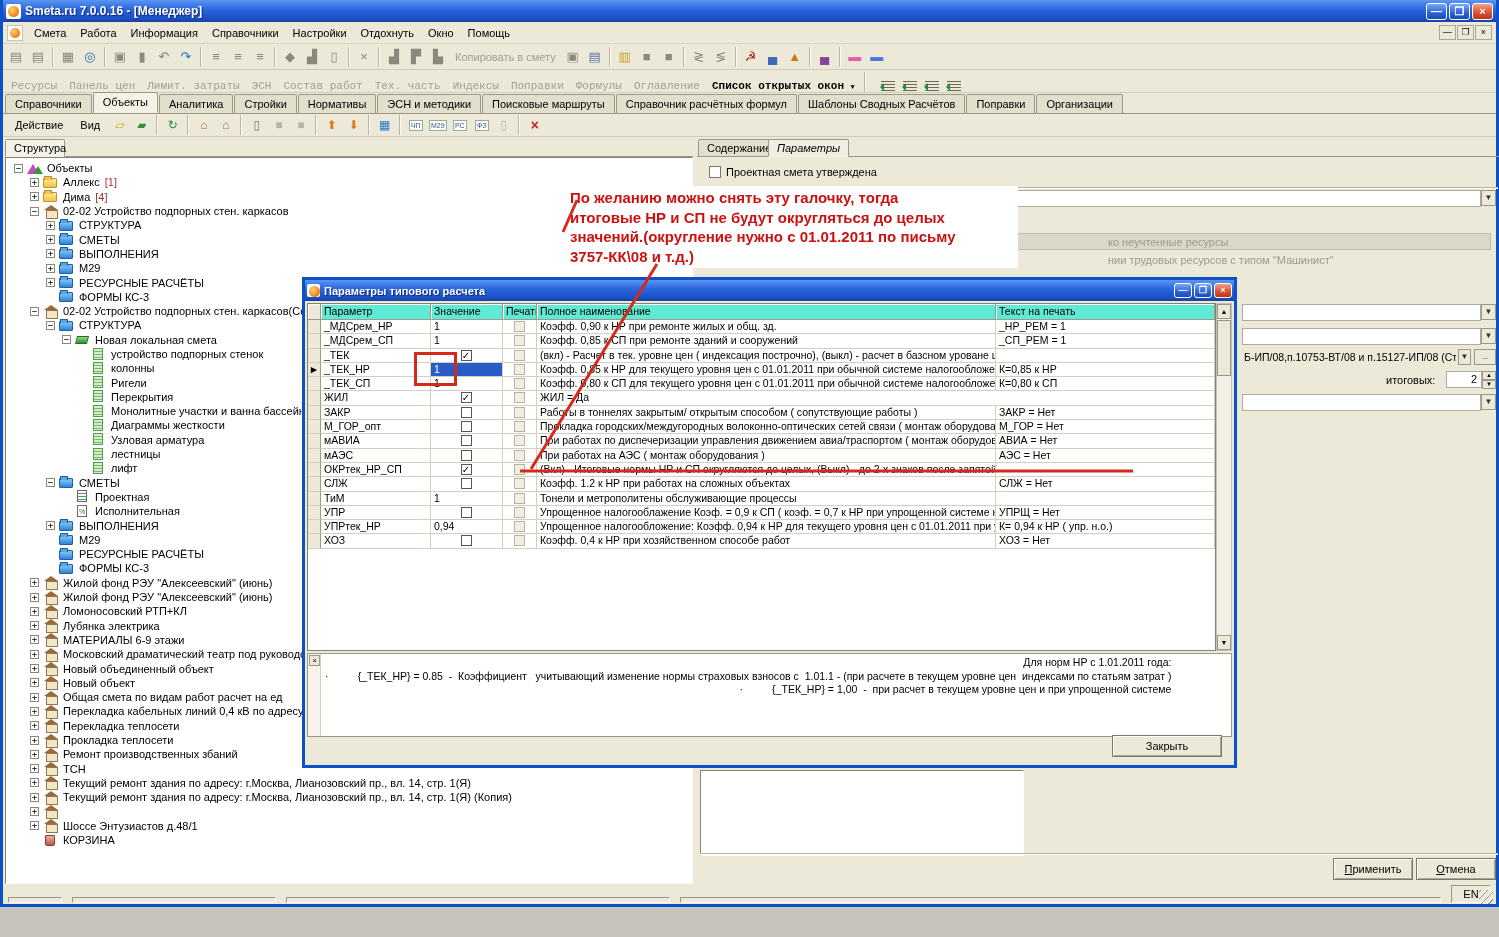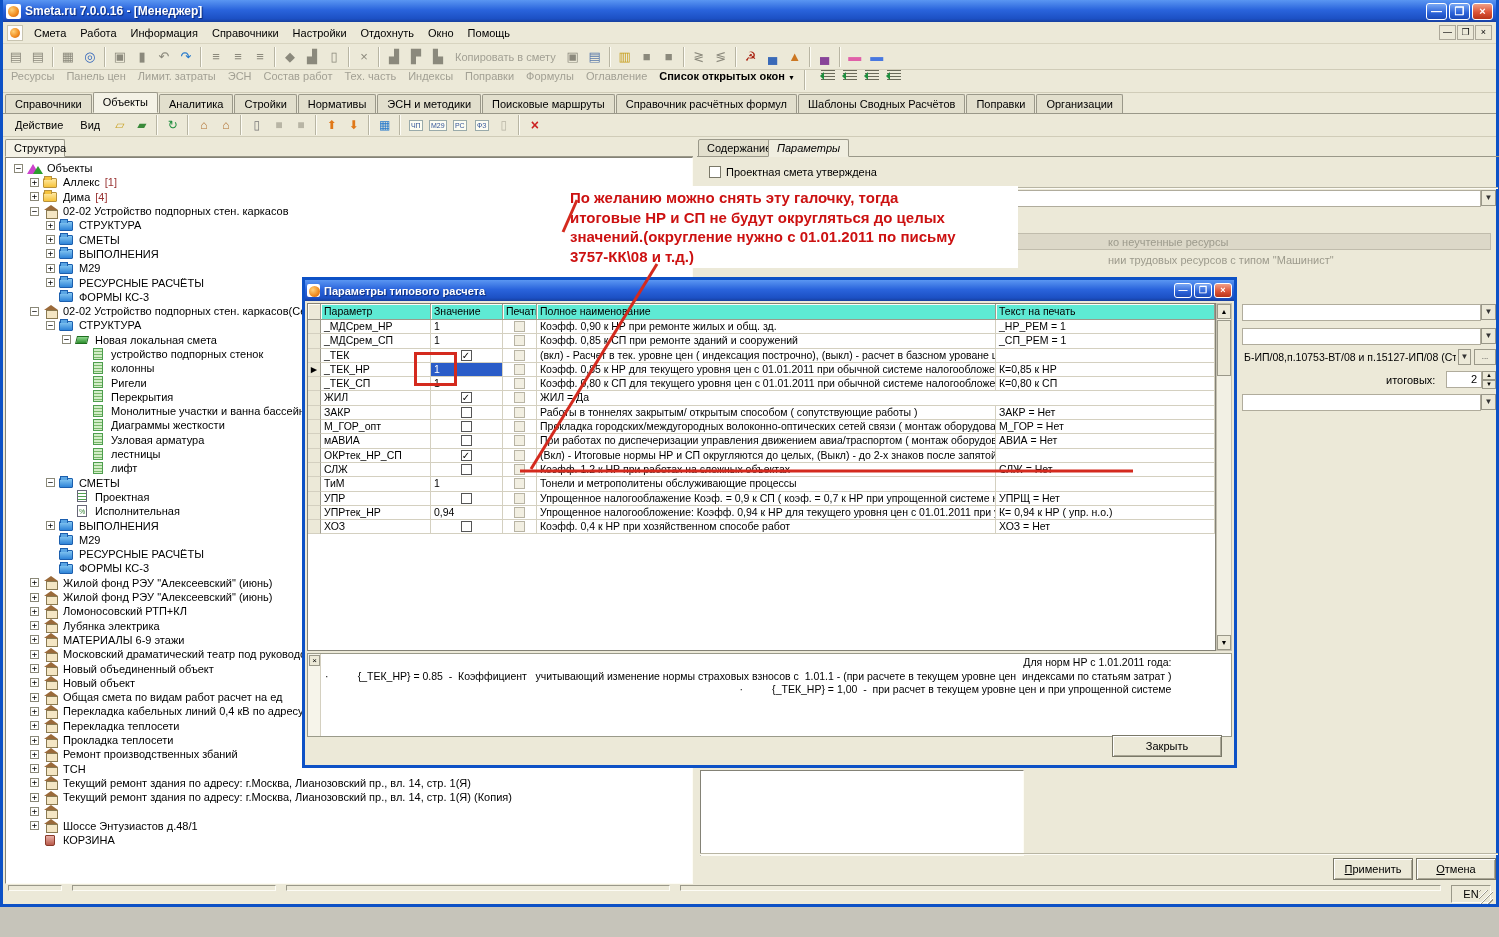--- a/index.html
+++ b/index.html
@@ -30,21 +30,21 @@
 .menubar { height:22px; display:flex; align-items:center; padding:0 2px; border-bottom:1px solid #d8d4c0; }
 .menu-ico { width:16px; height:16px; margin:0 4px 0 2px; background:#fdfdfd; border:1px solid #c8c4b0; position:relative; }
 .menu-ico::before { content:""; position:absolute; left:2px; top:2px; width:10px; height:10px; border-radius:50%;
   background:radial-gradient(circle at 35% 35%, #ffd27a, #f08a1e 60%, #c05a10); }
 .menu-item { padding:3px 7px; }
 .mdi-btns { margin-left:auto; display:flex; gap:1px; padding-right:2px; }
 .mdibtn { width:17px; height:15px; border:1px solid #aca899; background:#ece9d8; font-size:9px; line-height:12px; text-align:center; }
 
 
 .toolbar1 { height:26px; display:flex; align-items:center; padding:1px 2px; border-bottom:1px solid #d0ccb8; }
-.toolbar2 { height:23px; display:flex; align-items:flex-start; padding:0 2px; border-bottom:1px solid #d0ccb8; }
+.toolbar2 { height:23px; display:flex; align-items:flex-end; padding:0 2px; border-bottom:1px solid #d0ccb8;font-family:Liberation Mono, monospace; }
 .tsep { width:2px; height:20px; margin:0 3px; border-left:1px solid #b8b5a3; border-right:1px solid #fdfcf5; }
 .tbtn { min-width:22px; height:22px; display:flex; align-items:center; justify-content:center;
   color:#8b897c; font-size:13px; padding:0 1px; }
 .tbtn.en { color:#333; }
 .txtbtn { color:#a2a094; padding:0 6px; white-space:nowrap; }
 .txtbtn.bold { color:#000; font-weight:bold; }
 .lines-ico { width:14px; height:11px; background:repeating-linear-gradient(#6a6a5a 0 1px, transparent 1px 3px); position:relative; }
 .lines-ico::after { content:""; position:absolute; left:-5px; top:2px; border:4px solid transparent; border-right-color:#1e8e3e; }
 
 
@@ -144,21 +144,21 @@
 .memo-txt { padding:2px 4px; font-size:10.5px; line-height:13.5px; white-space:pre; overflow:hidden;text-align:right; }
 
 
 .anno-box { position:absolute; left:566px; top:186px; width:452px; background:#fff; padding:2px 4px;
   color:#cc1111; font-weight:bold; font-size:15px; line-height:19.5px; white-space:pre-line; z-index:30; }
 .anno-svg { position:absolute; left:0; top:0; z-index:31; pointer-events:none; }
 .red-rect { position:absolute; left:414px; top:352px; width:43px; height:34px; border:3px solid #d42a1e; z-index:32; }
 
 
 .statusbar { position:absolute; left:3px; right:3px; top:884px; height:20px; display:flex; gap:10px; padding:1px 2px;
-  background:#ece9d8; align-items:flex-start; }
+  background:#ece9d8; align-items:flex-end; }
 .scell { border:1px solid; border-color:#9a9889 #fdfcf5 #fdfcf5 #9a9889; padding:2px 4px; }
 .grip { position:absolute; right:0; bottom:0; width:14px; height:14px;
   background:repeating-linear-gradient(135deg,#fff 0 1px,#9a9889 1px 2px,transparent 2px 5px); }
 .bottom-strip { position:absolute; left:0; top:907px; width:1499px; height:30px; background:#c6c4ba; }
 </style>
 </head>
 <body>
 
 <div class="app">
 
@@ -827,20 +827,32 @@
           <span class="cell-chk"></span>
         </div>
         <div class="cpr">
           <span class="cell-chk gray"></span>
         </div>
         <div class="cn">При работах по диспечеризации управления движением авиа/траспортом ( монтаж оборудования )</div>
         <div class="ct">АВИА = Нет</div>
       </div>
       <div class="g-row">
         <div class="cg"></div>
+        <div class="cp">мАЭС</div>
+        <div class="cv">
+          <span class="cell-chk"></span>
+        </div>
+        <div class="cpr">
+          <span class="cell-chk gray"></span>
+        </div>
+        <div class="cn">При работах на АЭС ( монтаж оборудования )</div>
+        <div class="ct">АЭС = Нет</div>
+      </div>
+      <div class="g-row">
+        <div class="cg"></div>
         <div class="cp">ОКРтек_НР_СП</div>
         <div class="cv">
           <span class="cell-chk">✓</span>
         </div>
         <div class="cpr">
           <span class="cell-chk gray"></span>
         </div>
         <div class="cn">(Вкл) - Итоговые нормы НР и СП округляются до целых, (Выкл) - до 2-х знаков после запятой</div>
         <div class="ct"></div>
       </div>

